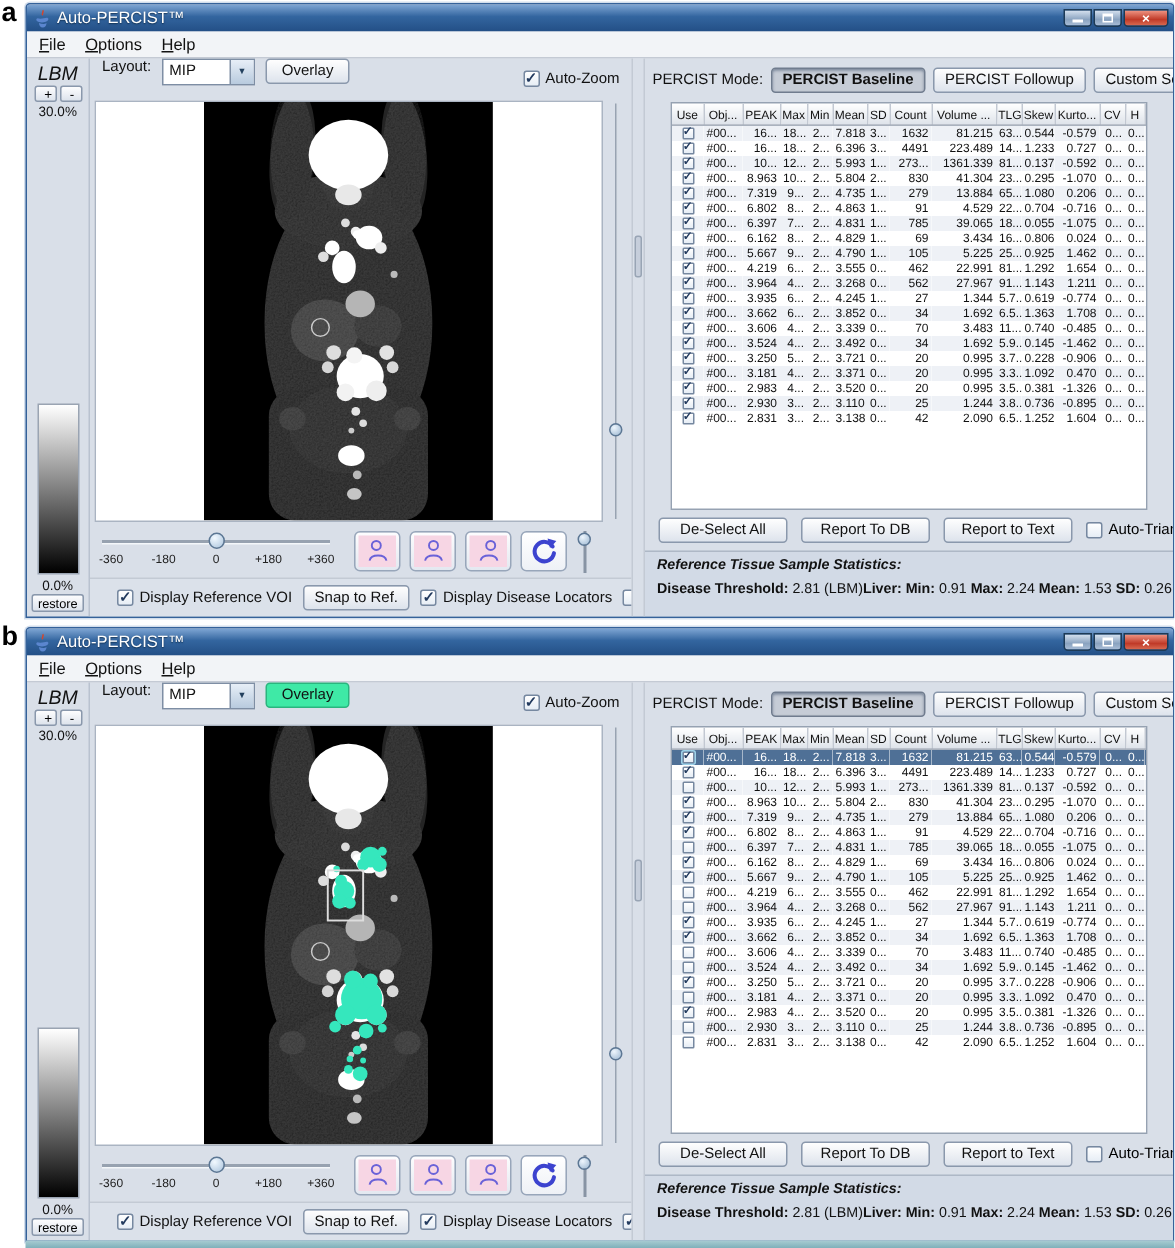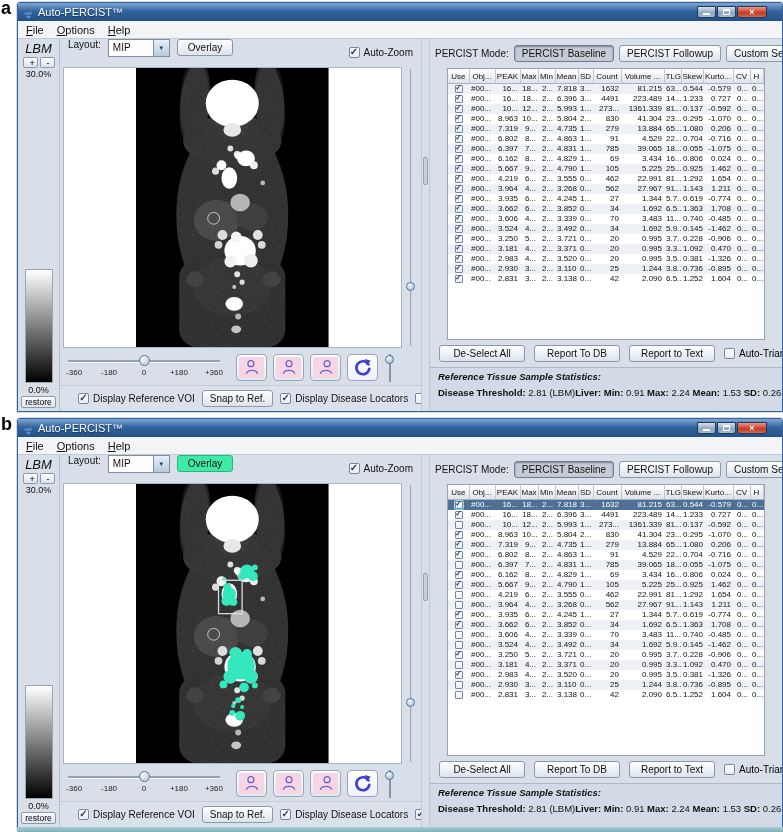--- a/index.html
+++ b/index.html
@@ -6,21 +6,21 @@
   .page{position:relative;width:783px;height:832px;background:#fff;font-family:"Liberation Sans",sans-serif;overflow:hidden;}
   .panel-wrap{position:absolute;left:0;width:783px;}
   .panel-wrap.panel-a{top:0;height:414px;}
   .panel-wrap.panel-b{top:416px;height:416px;}
   .panel-label{position:absolute;left:1px;top:-2px;font-weight:bold;font-size:18px;color:#000;}
   .window{position:absolute;left:17px;top:2px;width:764px;height:408px;background:#d9dfe8;border:1px solid #35629a;border-radius:3px 3px 0 0;box-shadow:0 0 0 1px rgba(130,160,200,.35);display:flex;flex-direction:column;overflow:hidden;}
   .frame-bottom{position:absolute;left:17px;bottom:0px;width:766px;height:5px;background:linear-gradient(#a9ccd2,#7fb0ba);display:none;}
   .panel-b .frame-bottom{display:block;}
 
   
-  .titlebar{height:18px;flex:0 0 18px;display:flex;align-items:center;gap:4px;padding:0 15px 0 5px;background:linear-gradient(#7fa6d4,#33659f 45%,#234f86);color:#fff;font-size:11px;}
+  .titlebar{height:18px;flex:0 0 18px;display:flex;align-items:center;gap:4px;padding:0 3px 0 5px;background:linear-gradient(#7fa6d4,#33659f 45%,#234f86);color:#fff;font-size:11px;}
   .title-text{text-shadow:0 1px 1px #12304f;white-space:nowrap;}
   .win-controls{margin-left:auto;display:flex;gap:1px;align-items:flex-start;}
   .winbtn{height:12px;border:1px solid #1d3a56;border-radius:0 0 3px 3px;display:flex;align-items:center;justify-content:center;box-sizing:border-box;}
   .btn-minmax{width:19px;background:linear-gradient(#d5e1ef,#8aa3c0 60%,#a9bdd6);}
   .btn-close{width:30px;background:linear-gradient(#ef9584,#c03a28 60%,#d96b52);color:#fff;font-size:9px;font-weight:bold;line-height:9px;}
   .glyph-min{width:7px;height:2px;background:#fff;margin-top:4px;}
   .glyph-max{width:7px;height:6px;border:1px solid #fff;border-top-width:2px;box-sizing:border-box;}
 
   
   .menubar{height:17px;flex:0 0 17px;background:#f2f4f7;border-bottom:1px solid #c4cad4;display:flex;align-items:center;gap:13px;padding:0 8px;font-size:11px;color:#111;}
@@ -77,21 +77,21 @@
   .snap-btn{padding:1px 7px;}
 
   
   .splitter{flex:0 0 7px;border-left:1px solid #c3cad4;border-right:1px solid #c3cad4;position:relative;background:#d9dfe8;}
   .splitter::after{content:"";position:absolute;top:118px;left:1px;width:3px;height:26px;background:#c6cedb;border:1px solid #98a4b4;border-radius:2px;}
 
   
   .right-panel{flex:0 0 352px;display:flex;flex-direction:column;min-width:0;}
   .mode-row{flex:0 0 29px;display:flex;align-items:center;gap:5px;padding:0 5px;font-size:10px;color:#111;white-space:nowrap;}
   .mode-btn{padding:1px 7px;}
-  .mode-btn.active{background:#c6ccd6;border-color:#707c8e;box-shadow:inset 0 1px 2px rgba(40,60,90,.5);}
+  .mode-btn.active{background:#c6ccd6;border-color:#707c8e;box-shadow:inset 0 1px 2px rgba(40,60,90,.5);font-weight:bold;}
   .table-wrap{flex:1;margin:0 17px;border:1px solid #96a2b2;background:#fff;overflow:hidden;min-height:0;}
   table.tbl{width:100%;border-collapse:collapse;table-layout:fixed;font-size:8px;color:#111;}
   .tbl th{height:14px;background:linear-gradient(#ffffff,#dee3ea);border-right:1px solid #c2c8d2;border-bottom:1px solid #aab2be;font-weight:normal;font-size:8px;padding:0 1px;overflow:hidden;white-space:nowrap;}
   .tbl td{height:10px;line-height:10px;padding:0 2px;text-align:right;white-space:nowrap;overflow:hidden;}
   .tbl td.c-left{text-align:left;}
   .tbl td.cell-use{text-align:center;padding:0;}
   .tbl tbody tr:nth-child(odd){background:#eef1f6;}
   .tbl tbody tr.selected{background:#4f7096;color:#fff;}
   .cb-s{width:8px;height:8px;flex:0 0 8px;border-radius:1px;vertical-align:middle;}
   .cb-s.on::after{font-size:8px;margin-top:-1px;}

